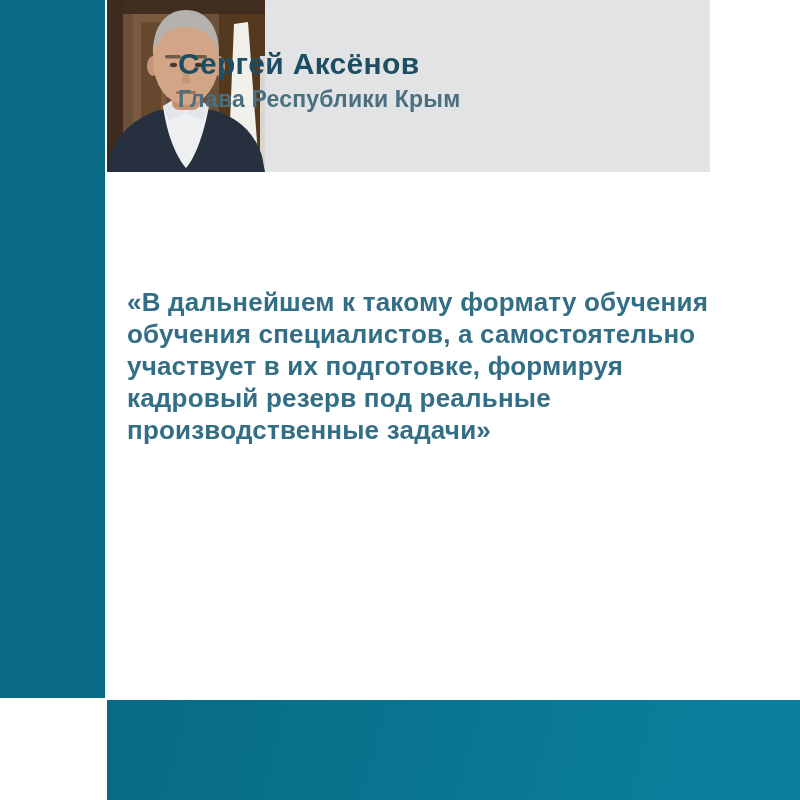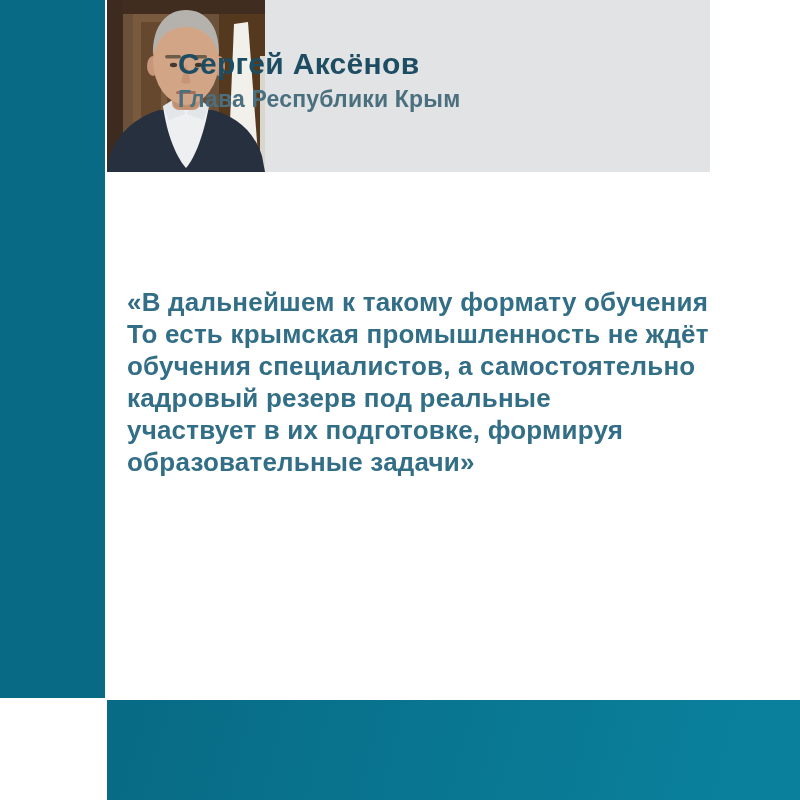--- a/index.html
+++ b/index.html
@@ -108,22 +108,21 @@
     </svg>
   </div>
 
   <div class="header-text">
     <div class="person-name">Сергей Аксёнов</div>
     <div class="person-title">Глава Республики Крым</div>
   </div>
 
   <div class="quote">
     <div class="quote-line">«В дальнейшем к такому формату обучения</div>
-    <div class="quote-line">То есть крымская промышленность не ждёт</div>
     <div class="quote-line">обучения специалистов, а самостоятельно</div>
+    <div class="quote-line">участвует в их подготовке, формируя</div>
     <div class="quote-line">кадровый резерв под реальные</div>
-    <div class="quote-line">участвует в их подготовке, формируя</div>
-    <div class="quote-line">образовательные задачи»</div>
+    <div class="quote-line">производственные задачи»</div>
   </div>
 
   <div class="bottom-block"></div>
 
 </div>
 
 </body></html>

